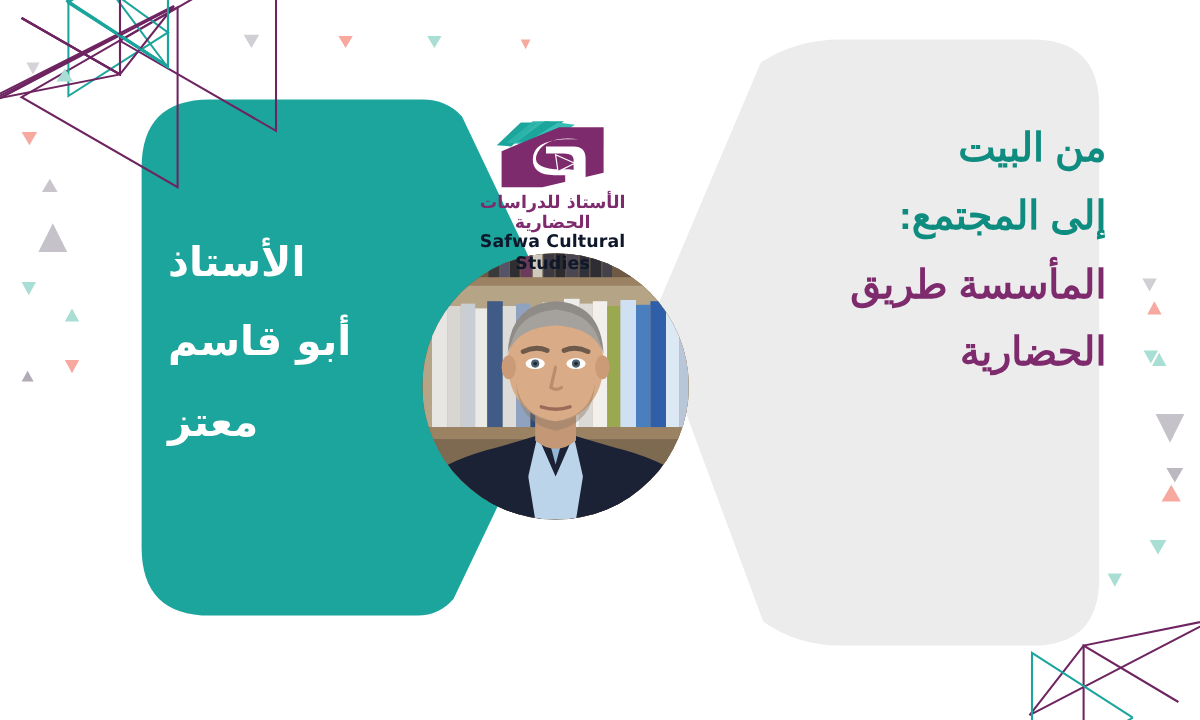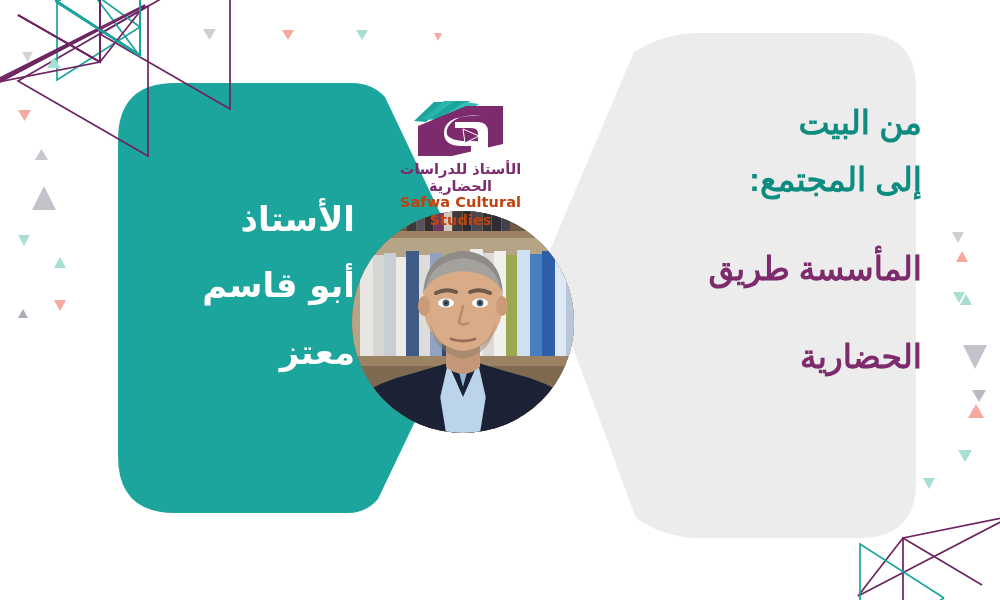--- a/index.html
+++ b/index.html
@@ -52,31 +52,31 @@
     direction:rtl;
     line-height:1.15;
     letter-spacing:-0.3px;
     margin-top:1px;
   }
   .logo-en{
     display:block;
     font-family:"DejaVu Sans","Liberation Sans",sans-serif;
     font-size:14.5px;
     font-weight:700;
-    color:#c2410c;
+    color:#0f172a;
     line-height:1.2;
     letter-spacing:0.1px;
   }
 
   
   .speaker{
     position:absolute;
     left:140px;top:186px;
     width:215px;
-    text-align:right;
+    text-align:left;
     direction:rtl;
     color:#ffffff;
     font-family:"DejaVu Sans","Liberation Sans",sans-serif;
     font-size:34px;
     font-weight:700;
     line-height:1.95;
     text-shadow:0 0 1px rgba(0,0,0,0.06);
   }
   .speaker span{display:block;white-space:nowrap;}
 
@@ -87,21 +87,21 @@
     width:330px;
     text-align:right;
     direction:rtl;
     font-family:Liberation Sans, sans-serif;
     font-size:33px;
     font-weight:700;
     line-height:1.72;
   }
   .title span{display:block;white-space:nowrap;}
   .t-teal{color:#0F8C80;}
-  .t-purple{color:#7E2B6E;margin-top:32px;}
+  .t-purple{color:#7E2B6E;}
 </style>
 </head>
 <body>
 
 <div id="poster">
 
   <svg class="grey-shape deco" viewBox="0 0 1000 600">
     <defs>
       <clipPath id="greyClip">
         <path d="M 915 33

